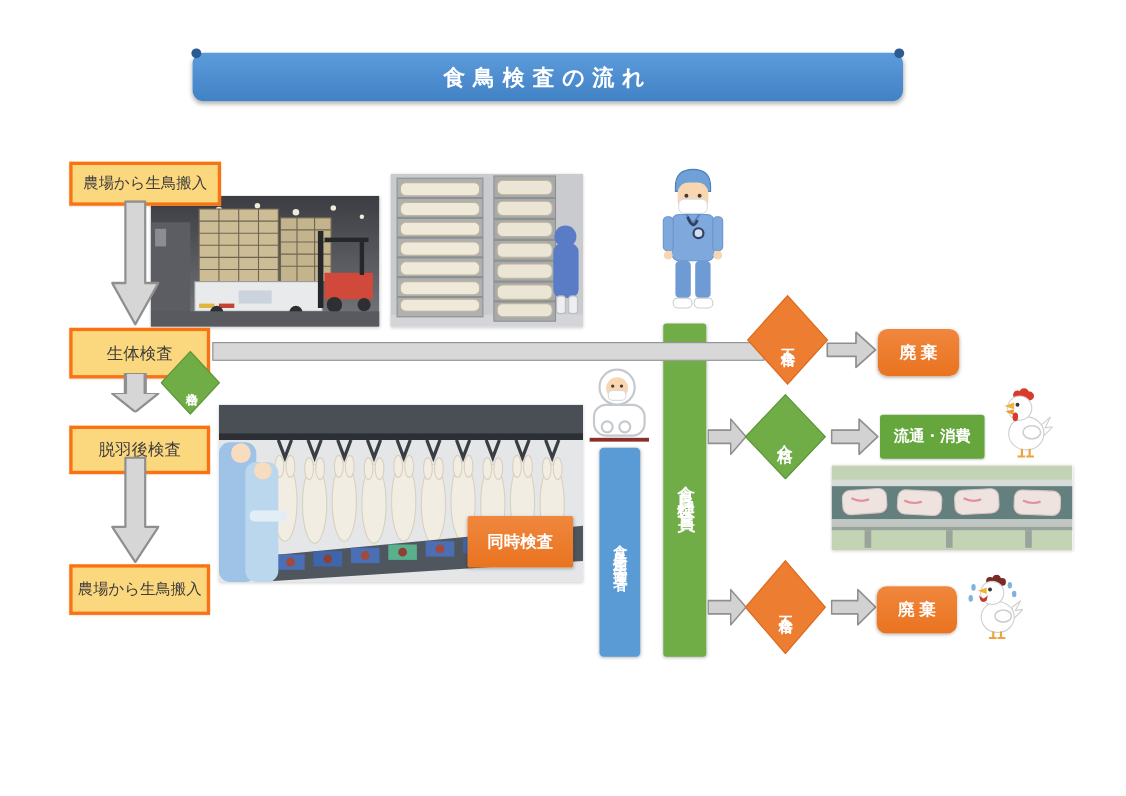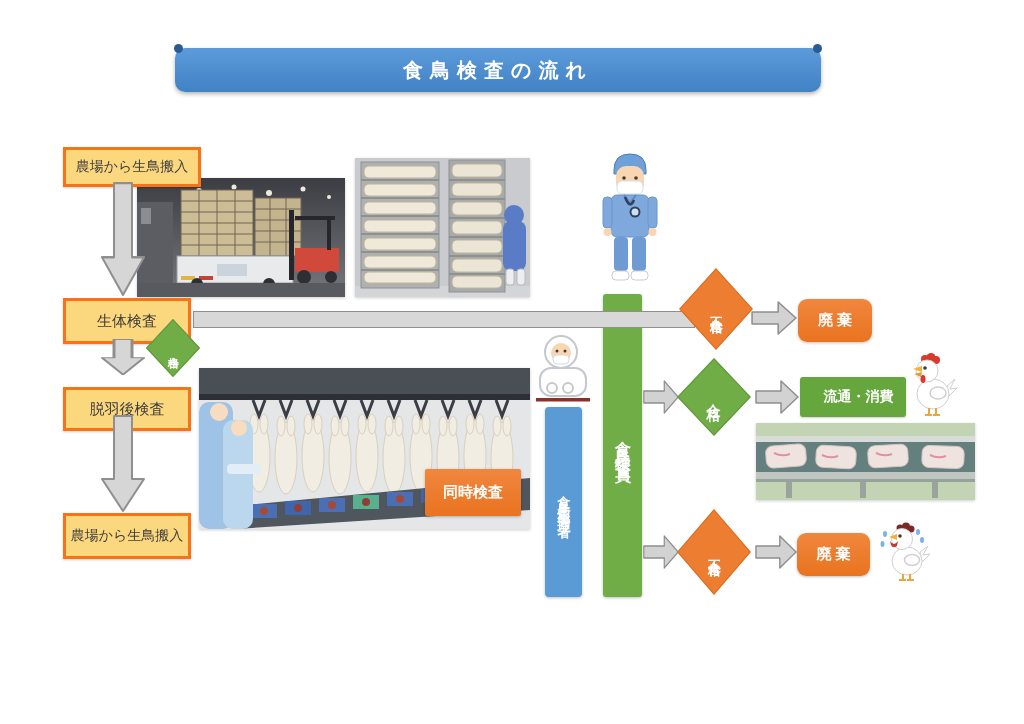--- a/index.html
+++ b/index.html
@@ -19,21 +19,21 @@
   .ybox{position:absolute;background:#FBD77E;border:3px solid #f97316;color:#3D3D3D;
         font-weight:normal;display:flex;align-items:center;justify-content:center;
         box-shadow:0 1px 2px rgba(0,0,0,.18);z-index:2;}
 
   
   .obox{position:absolute;background:linear-gradient(#F0873E,#E9731F);border-radius:9px;
         color:#fff;font-weight:bold;display:flex;align-items:center;justify-content:center;
         box-shadow:0 1px 3px rgba(0,0,0,.25);z-index:4;}
   .gbox{position:absolute;background:#65A73C;border-radius:3px;color:#fff;font-weight:bold;
         display:flex;align-items:center;justify-content:center;
-        box-shadow:0 1px 2px rgba(0,0,0,.2);z-index:4;padding-left:11px;}
+        box-shadow:0 1px 2px rgba(0,0,0,.2);z-index:4;}
 
   
   .vbar{position:absolute;display:flex;align-items:center;justify-content:center;z-index:2;
         box-shadow:0 1px 3px rgba(0,0,0,.25);}
   .vbar.green{background:#70AD47;border-radius:3px;}
   .vbar.blue{background:#5B9BD5;border-radius:4px;}
   .vtext{writing-mode:vertical-rl;text-orientation:upright;color:#fff;font-weight:bold;}
 
   
   .diamond{position:absolute;z-index:4;}

